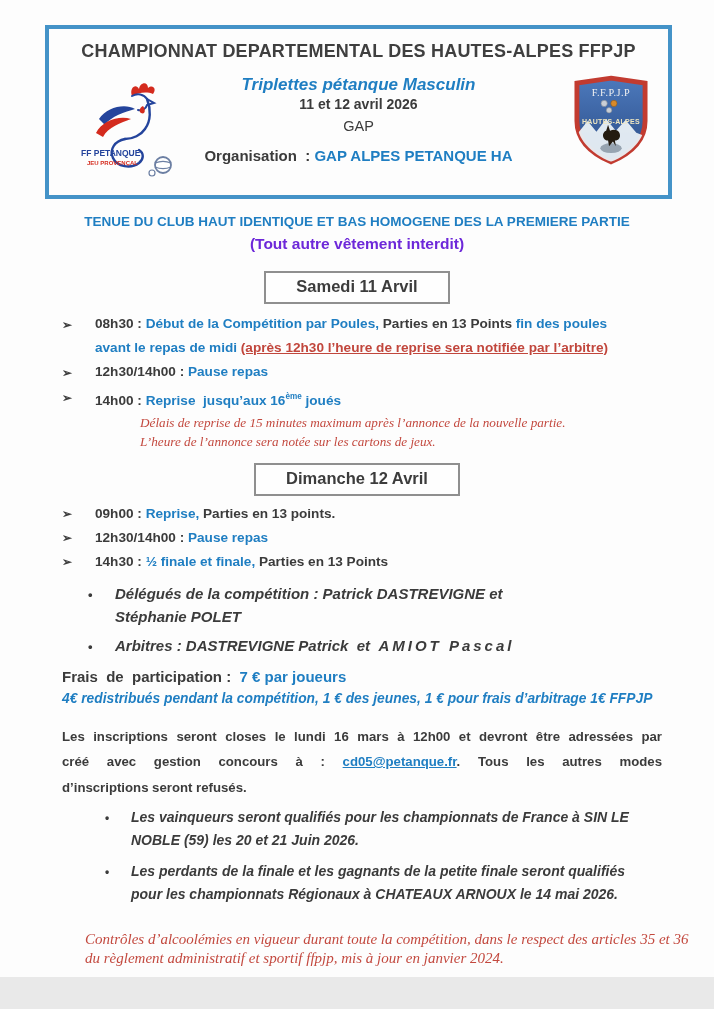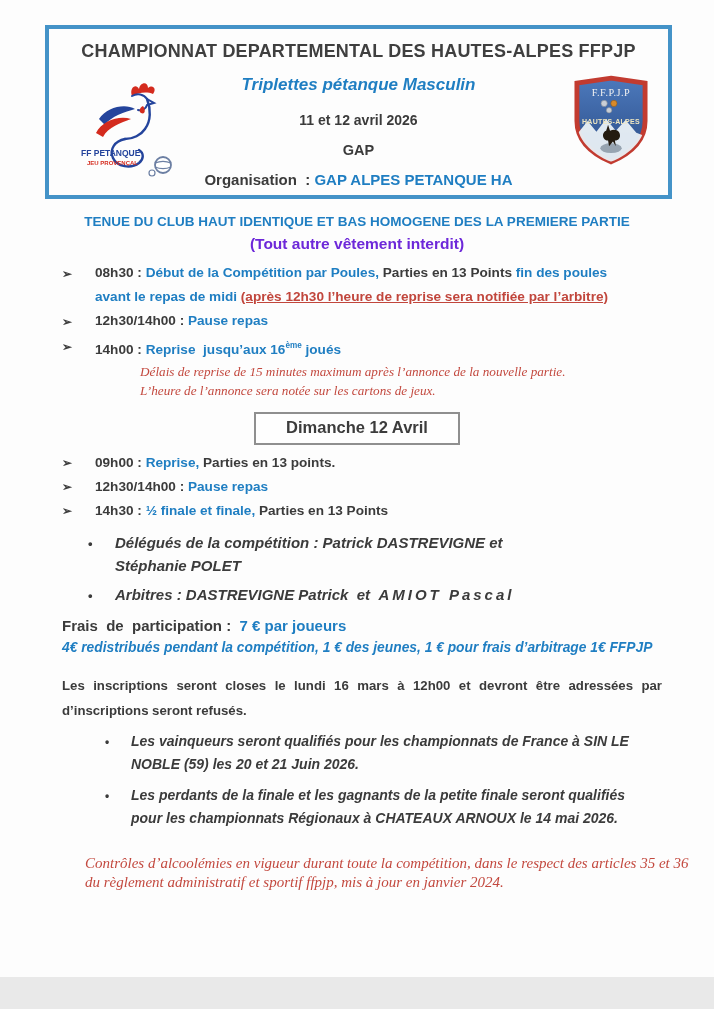--- a/index.html
+++ b/index.html
@@ -11,22 +11,22 @@
   .t-blue{color:#1F7EC2;}
   .t-red-u{color:#C1463C;text-decoration:underline;}
   .t-blue-u{color:#1F7EC2;text-decoration:underline;}
   .t-spaced{letter-spacing:3px;}
 
   
   .header-box{position:absolute;left:45px;top:25px;width:619px;height:166px;
               border:4px solid #4493C8;background:#FDFDFD;text-align:center;}
   .title{margin-top:12px;font-size:18px;font-weight:bold;color:#3F3F3F;letter-spacing:0.2px;}
   .subtitle{margin-top:13px;font-size:17px;font-weight:bold;font-style:italic;color:#1F7EC2;}
-  .date{margin-top:17px;font-size:14px;font-weight:bold;}
-  .city{margin-top:14px;font-size:14.5px;font-weight:bold;}
+  .date{margin-top:1px;font-size:14px;font-weight:bold;}
+  .city{margin-top:6px;font-size:14.5px;font-weight:normal;}
   .org{margin-top:13px;font-size:15px;font-weight:bold;}
   .logo-left{position:absolute;left:26px;top:50px;width:122px;height:112px;}
   .logo-right{position:absolute;right:20px;top:46px;width:74px;height:90px;}
   svg text{font-family:"Liberation Sans",sans-serif;}
   .shield-top{font-family:"Liberation Serif",serif;}
 
   .content{position:absolute;top:214px;left:0;right:0;}
   .dress1{text-align:center;font-size:13.5px;font-weight:bold;color:#1F7EC2;}
   .dress2{text-align:center;font-size:15.5px;font-weight:bold;color:#6d28d9;margin-top:6px;}
 
@@ -120,20 +120,23 @@
         <text x="38" y="50" text-anchor="middle" font-size="7.2" font-weight="bold" fill="#EFE6C0" letter-spacing="0.3">HAUTES-ALPES</text>
       </svg>
     </div>
   </div>
 
   <div class="content">
 
     <div class="dress1">TENUE DU CLUB HAUT IDENTIQUE ET BAS HOMOGENE DES LA PREMIERE PARTIE</div>
     <div class="dress2">(Tout autre vêtement interdit)</div>
 
+    <div class="day-wrap sat">
+      <div class="day-box">Samedi 11 Arvil</div>
+    </div>
 
     <div class="schedule">
       <div class="sched-item">
         <span class="marker">➢</span>
         <span><span class="seg t-black">08h30 : </span><span class="seg t-blue">Début de la Compétition par Poules,</span><span class="seg t-black"> Parties en 13 Points </span><span class="seg t-blue">fin des poules</span><br><span class="seg t-blue">avant le repas de midi </span><span class="seg t-red-u">(après 12h30 l’heure de reprise sera notifiée par l’arbitre)</span></span>
       </div>
       <div class="sched-item">
         <span class="marker">➢</span>
         <span><span class="seg t-black">12h30/14h00 : </span><span class="seg t-blue">Pause repas</span></span>
       </div>
@@ -176,20 +179,21 @@
         <span class="bullet">•</span>
         <span><span class="seg">Arbitres : DASTREVIGNE Patrick  et  </span><span class="seg t-spaced">AMIOT Pascal</span></span>
       </div>
     </div>
 
     <div class="fees"><span class="seg t-black">Frais  de  participation :  </span><span class="seg t-blue">7 € par joueurs</span></div>
     <div class="fees-detail">4€ redistribués pendant la compétition, 1 € des jeunes, 1 € pour frais d’arbitrage 1€ FFPJP</div>
 
     <div class="registration">
       <div class="reg-line"><span class="seg">Les inscriptions seront closes le lundi 16 mars à 12h00 et devront être adressées par</span></div>
+      <div class="reg-line"><span class="seg">créé avec gestion concours à : </span><span class="seg t-blue-u">cd05@petanque.fr</span><span class="seg">. Tous les autres modes</span></div>
       <div class="reg-line last"><span class="seg">d’inscriptions seront refusés.</span></div>
     </div>
 
     <div class="quals">
       <div class="qual-item">
         <span class="bullet">•</span>
         <span><span class="seg">Les vainqueurs seront qualifiés pour les championnats de France à SIN LE</span><br><span class="seg">NOBLE (59) les 20 et 21 Juin 2026.</span></span>
       </div>
       <div class="qual-item">
         <span class="bullet">•</span>

